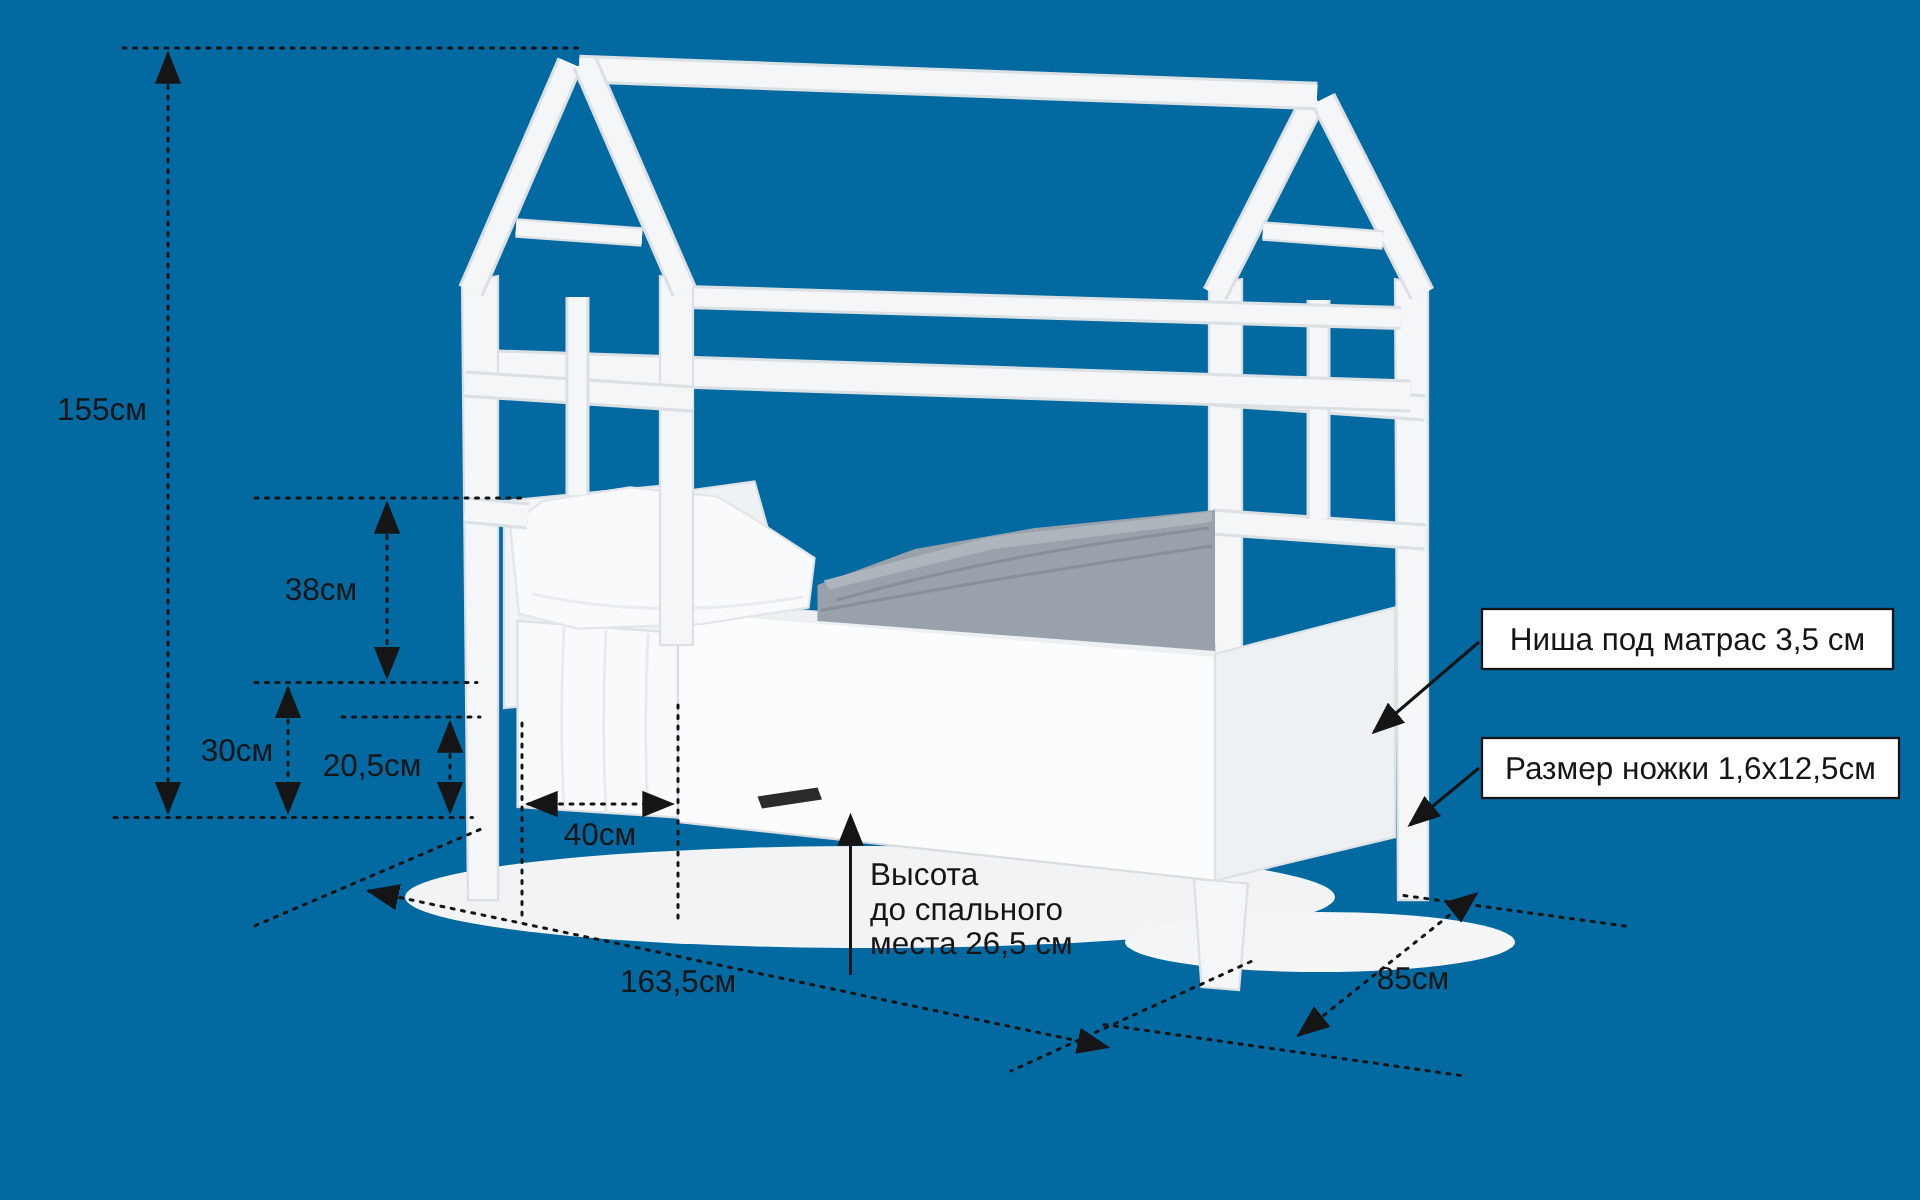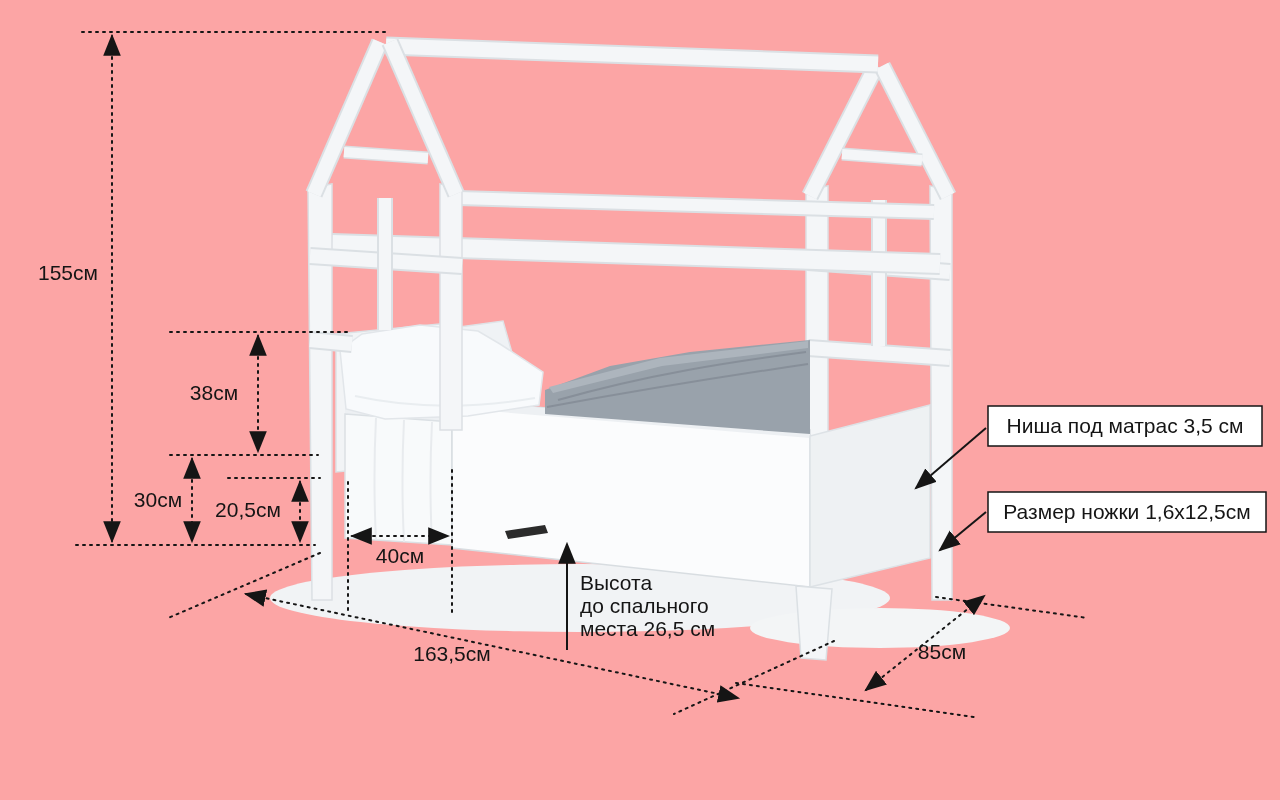--- a/index.html
+++ b/index.html
@@ -1,16 +1,16 @@
 <!DOCTYPE html>
 <html><head>
 <meta charset="utf-8">
 <style>
   html,body{margin:0;padding:0;background:#ffffff;}
-  .canvas{position:relative;width:1280px;height:800px;background:#fca5a5;overflow:hidden;
+  .canvas{position:relative;width:1280px;height:800px;background:#0369a1;overflow:hidden;
           font-family:"Liberation Sans",sans-serif;}
   svg{display:block;}
   svg text{font-family:"Liberation Sans",sans-serif;font-size:21px;fill:#151515;}
   .dim{stroke:#151515;stroke-width:2;stroke-dasharray:2 5;stroke-linecap:round;fill:none;}
   .sol{stroke:#151515;stroke-width:2;fill:none;}
   .bar-o{stroke:#dbe0e4;fill:none;}
   .bar-f{stroke:#f4f6f8;fill:none;}
   .face{fill:#f4f6f8;stroke:#dbe0e4;stroke-width:1.5;}
   .panel{fill:#fbfcfd;stroke:#d8dde1;stroke-width:1.5;}
   .label-box{fill:#ffffff;stroke:#151515;stroke-width:1.5;}

